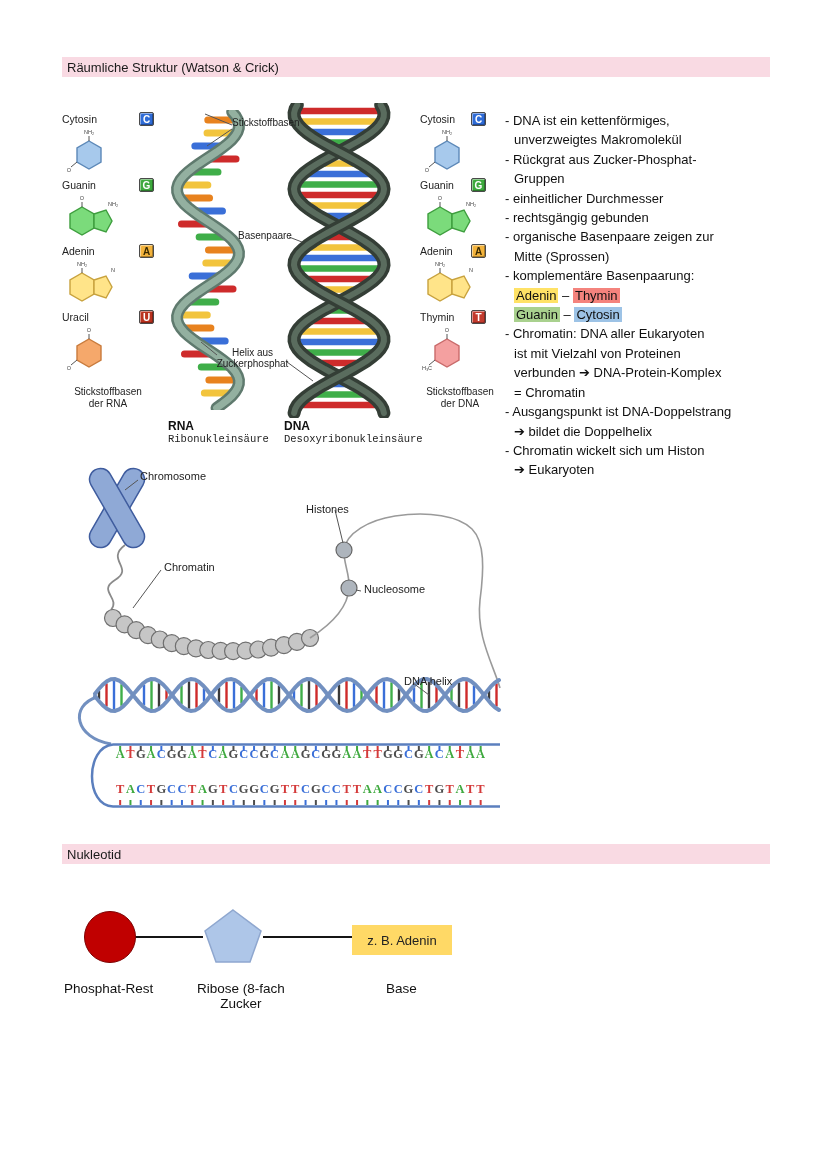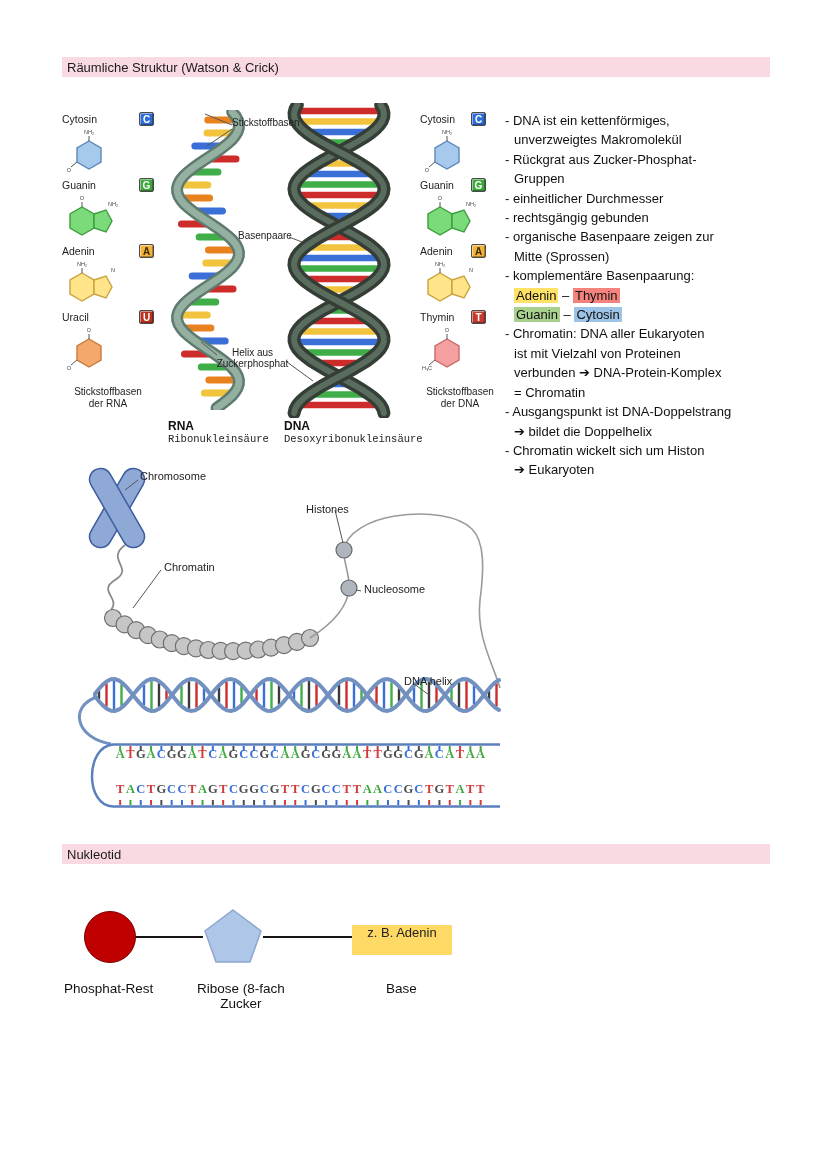--- a/index.html
+++ b/index.html
@@ -40,21 +40,21 @@
   .sequence { position:absolute; left:115px; white-space:nowrap; font-family:Liberation Serif, serif; font-weight:bold; font-size:12.5px; }
   .sequence span { display:inline-block; width:10.3px; text-align:center; }
   
   #fig-annot { position:absolute; left:55px; top:100px; pointer-events:none; }
   #rna-helix { position:absolute; left:158px; top:110px; }
   #dna-helix { position:absolute; left:272px; top:103px; }
   
   #phosphate-circle { position:absolute; left:84px; top:911px; width:52px; height:52px; border-radius:50%; background:#C00000; border:1px solid #7e0000; }
   #ribose-svg { position:absolute; left:203px; top:908px; }
   .hline { position:absolute; height:2px; background:#151515; }
-  #base-box { position:absolute; left:352px; top:925px; width:100px; height:30px; background:#FFD966; display:flex; justify-content:center; font-size:13px; color:#222; }
+  #base-box { position:absolute; left:352px; top:925px; width:100px; height:30px; background:#FFD966; display:flex; align-items:center; justify-content:center; font-size:13px; color:#222; }
   .nd-label { position:absolute; font-size:13.5px; color:#111; white-space:pre-line;text-align:center; }
 </style>
 </head>
 <body>
 
 <div class="page">
 
   <div class="pink-bar" id="bar1" style="top: 57px; background: rgb(249, 218, 227);">
     <span>Räumliche Struktur (Watson &amp; Crick)</span>
   </div>

